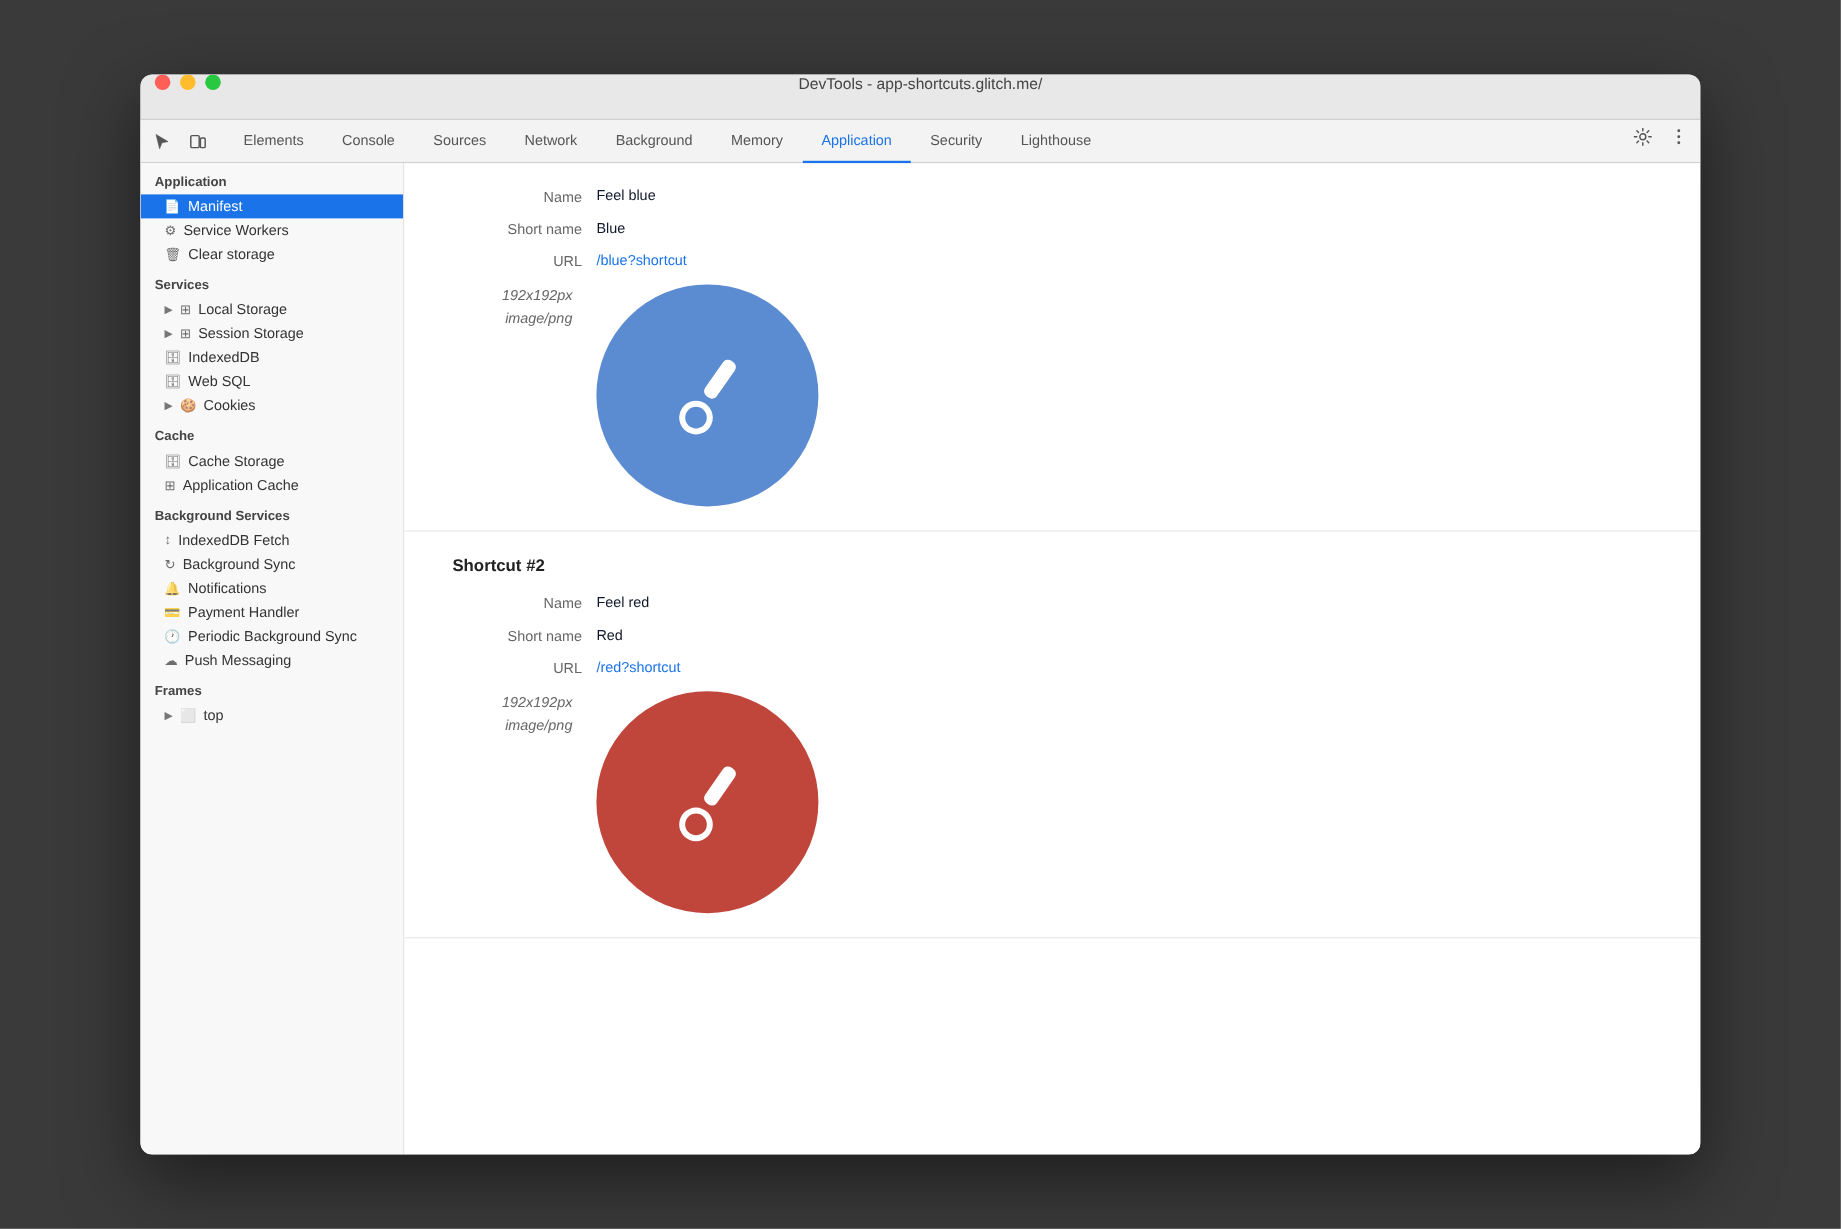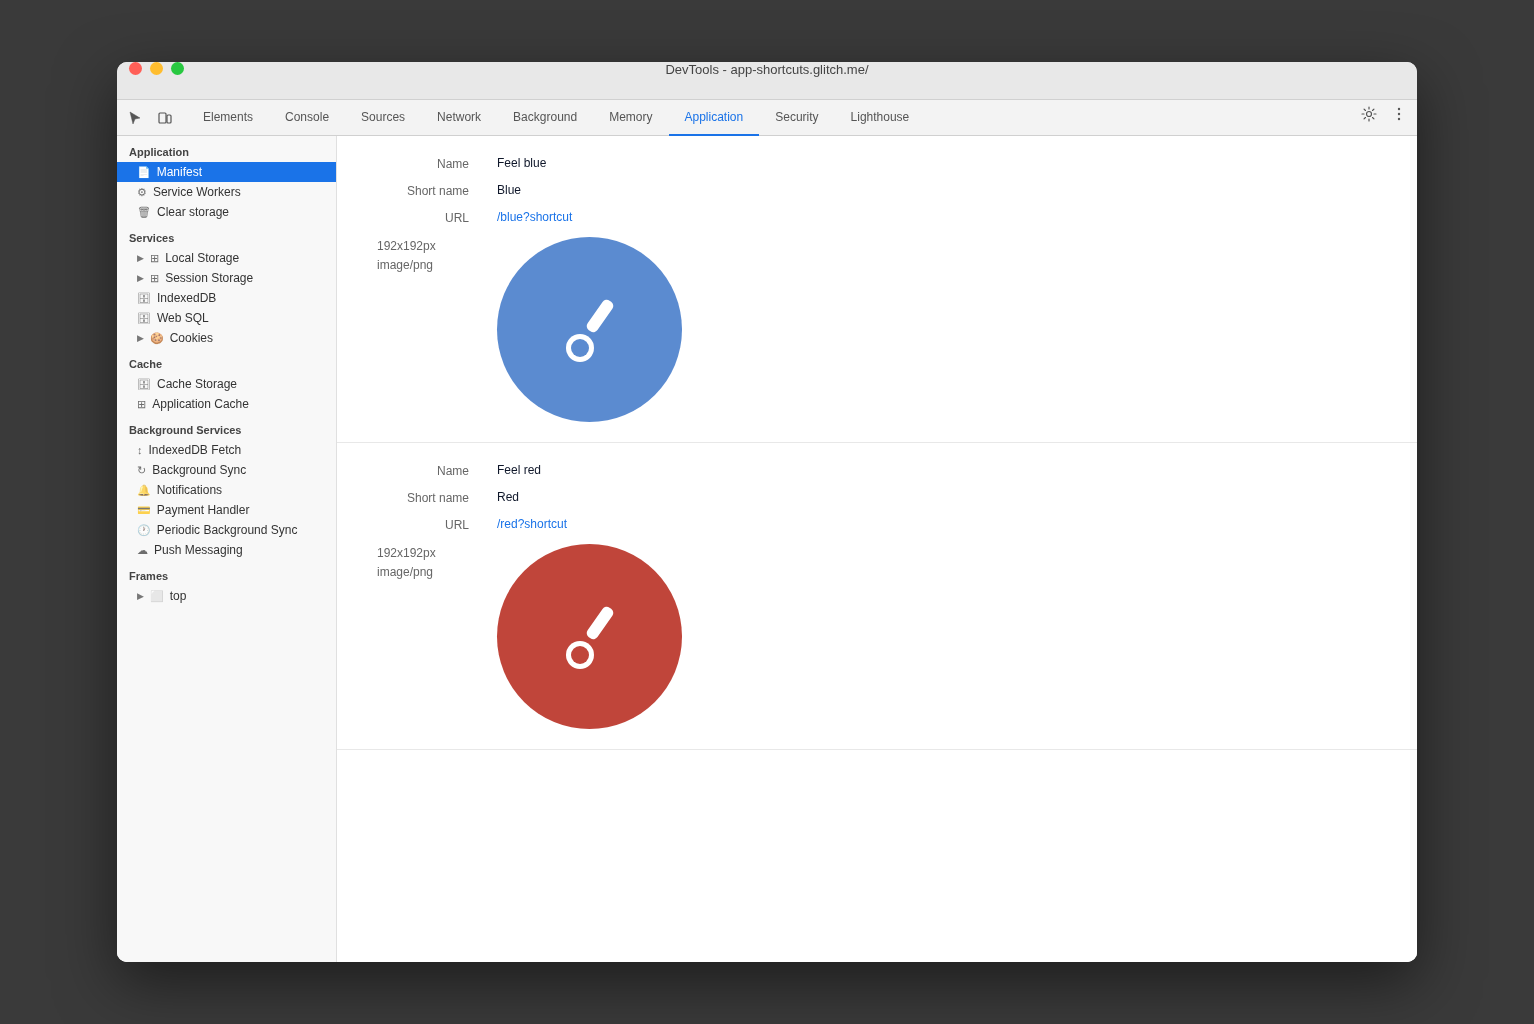--- a/index.html
+++ b/index.html
@@ -169,39 +169,41 @@
     .shortcut-row {
       display: flex;
       margin-bottom: 12px;
       align-items: flex-start;
     }
     .shortcut-label {
       width: 120px;
       text-align: right;
       font-size: 12px;
       color: #666;
-      padding-right: 28px;
+      padding-right: 12px;
       padding-top: 1px;
     }
     .shortcut-value {
       font-size: 12px;
       color: #0f172a;
     }
     .shortcut-value.link {
       color: #1a73e8;
       cursor: pointer;
       text-decoration: none;
     }
     .image-row {
       display: flex;
       align-items: flex-start;
     }
     .image-meta {
       width: 120px;
+      text-align: right;
       padding-right: 20px;
+      font-style: italic;
     }
     .image-meta-line {
       font-size: 12px;
       color: #666;
       line-height: 1.6;
     }
     .icon-circle {
       width: 185px;
       height: 185px;
       border-radius: 50%;
@@ -408,20 +410,21 @@
               <svg class="brush-svg" viewBox="0 0 80 80">
                 <rect x="44" y="8" width="12" height="36" rx="5" fill="white" transform="rotate(35 50 26)"></rect>
                 <circle cx="30" cy="58" r="14" fill="white"></circle>
                 <circle cx="30" cy="58" r="9" fill="#5b8bd0"></circle>
               </svg>
             </div>
           </div>
         </div>
 
         <div class="shortcut-section">
+          <div class="shortcut-title">Shortcut #2</div>
 
           <div class="shortcut-row">
             <div class="shortcut-label">Name</div>
             <div class="shortcut-value">Feel red</div>
           </div>
 
           <div class="shortcut-row">
             <div class="shortcut-label">Short name</div>
             <div class="shortcut-value">Red</div>
           </div>

